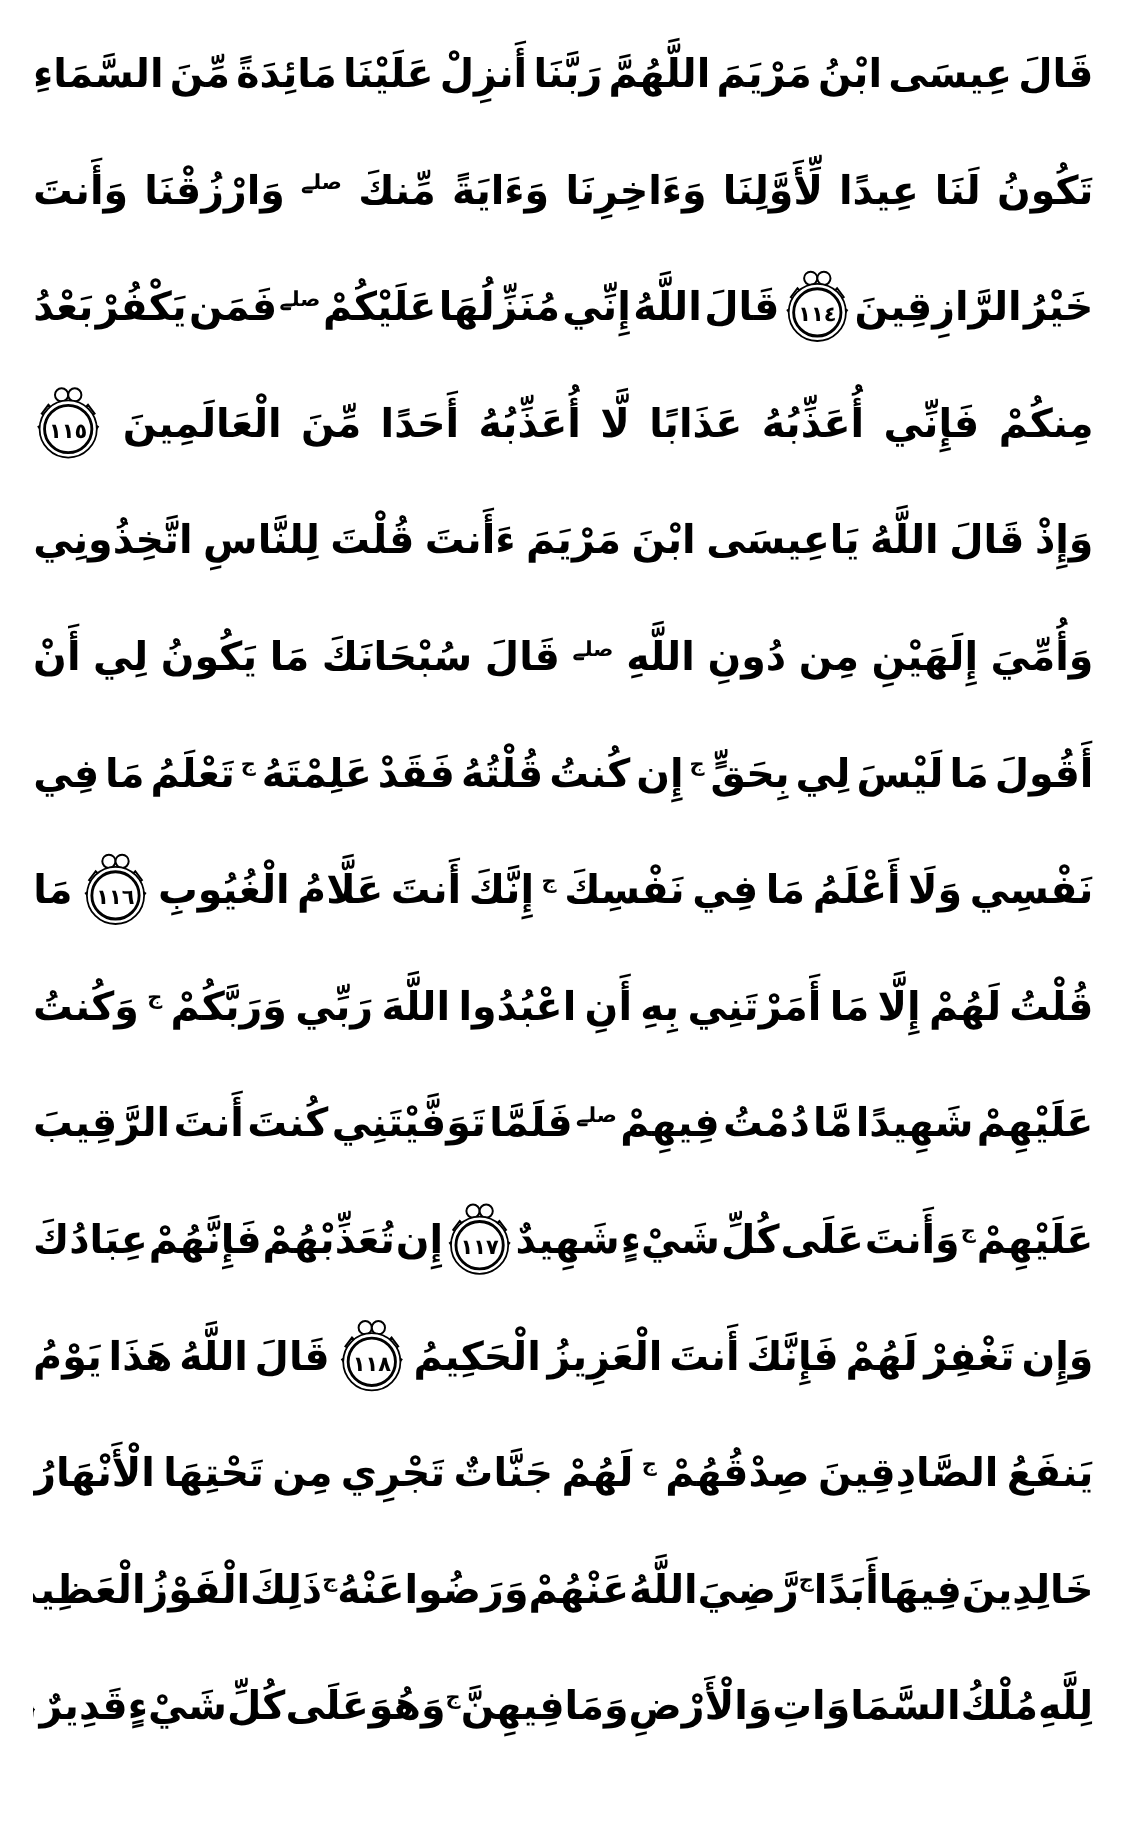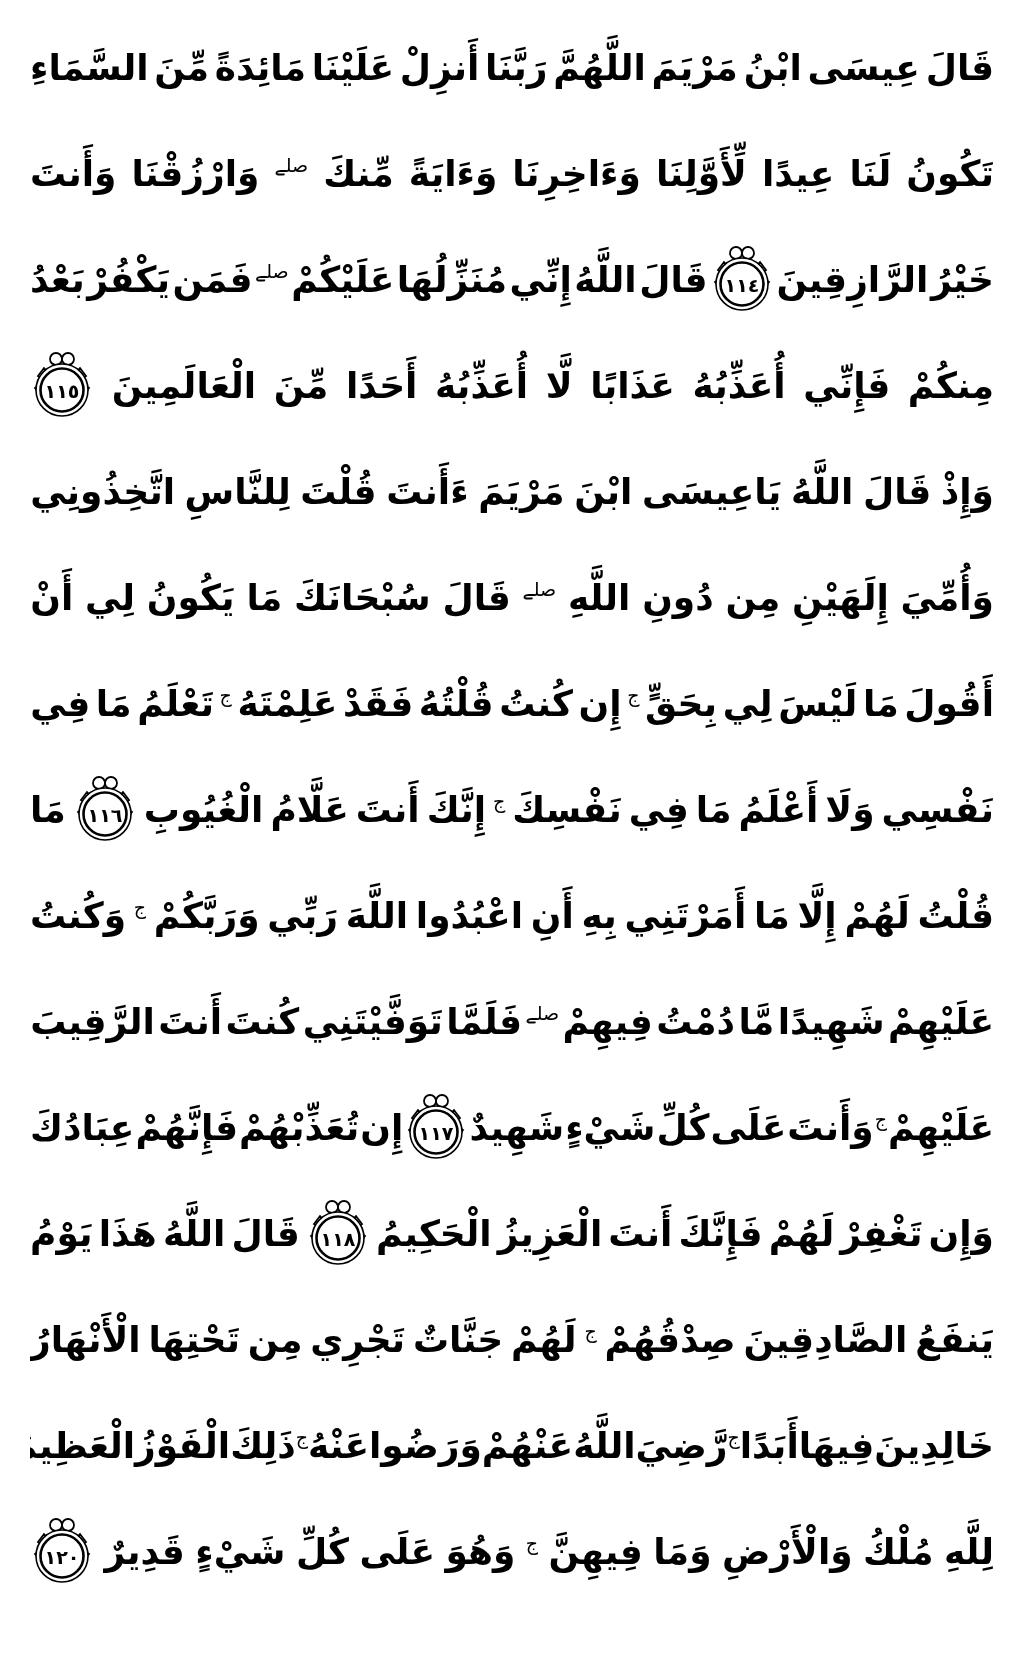--- a/index.html
+++ b/index.html
@@ -35,21 +35,21 @@
     font-weight: bold;
     white-space: nowrap;
     overflow: hidden;
   }
   .word {
     white-space: nowrap;
     letter-spacing: 0;
   }
   .pause {
     font-size: 19px;
-    font-weight: normal;
+    font-weight: bold;
     transform: translateY(-30px);
     flex: 0 0 auto;
     margin-top: 44px;
   }
   .ayah-marker {
     display: inline-flex;
     align-items: center;
     justify-content: flex-end;
     flex: 0 0 auto;
   }
@@ -297,20 +297,21 @@
         <span class="word">وَرَضُوا</span>
         <span class="word">عَنْهُ</span>
         <span class="pause">ج</span>
         <span class="word">ذَلِكَ</span>
         <span class="word">الْفَوْزُ</span>
         <span class="word">الْعَظِيمُ</span>
       </div>
       <div class="line">
         <span class="word">لِلَّهِ</span>
         <span class="word">مُلْكُ</span>
+        <span class="word">السَّمَاوَاتِ</span>
         <span class="word">وَالْأَرْضِ</span>
         <span class="word">وَمَا</span>
         <span class="word">فِيهِنَّ</span>
         <span class="pause">ج</span>
         <span class="word">وَهُوَ</span>
         <span class="word">عَلَى</span>
         <span class="word">كُلِّ</span>
         <span class="word">شَيْءٍ</span>
         <span class="word">قَدِيرٌ</span>
         <span class="ayah-marker">

